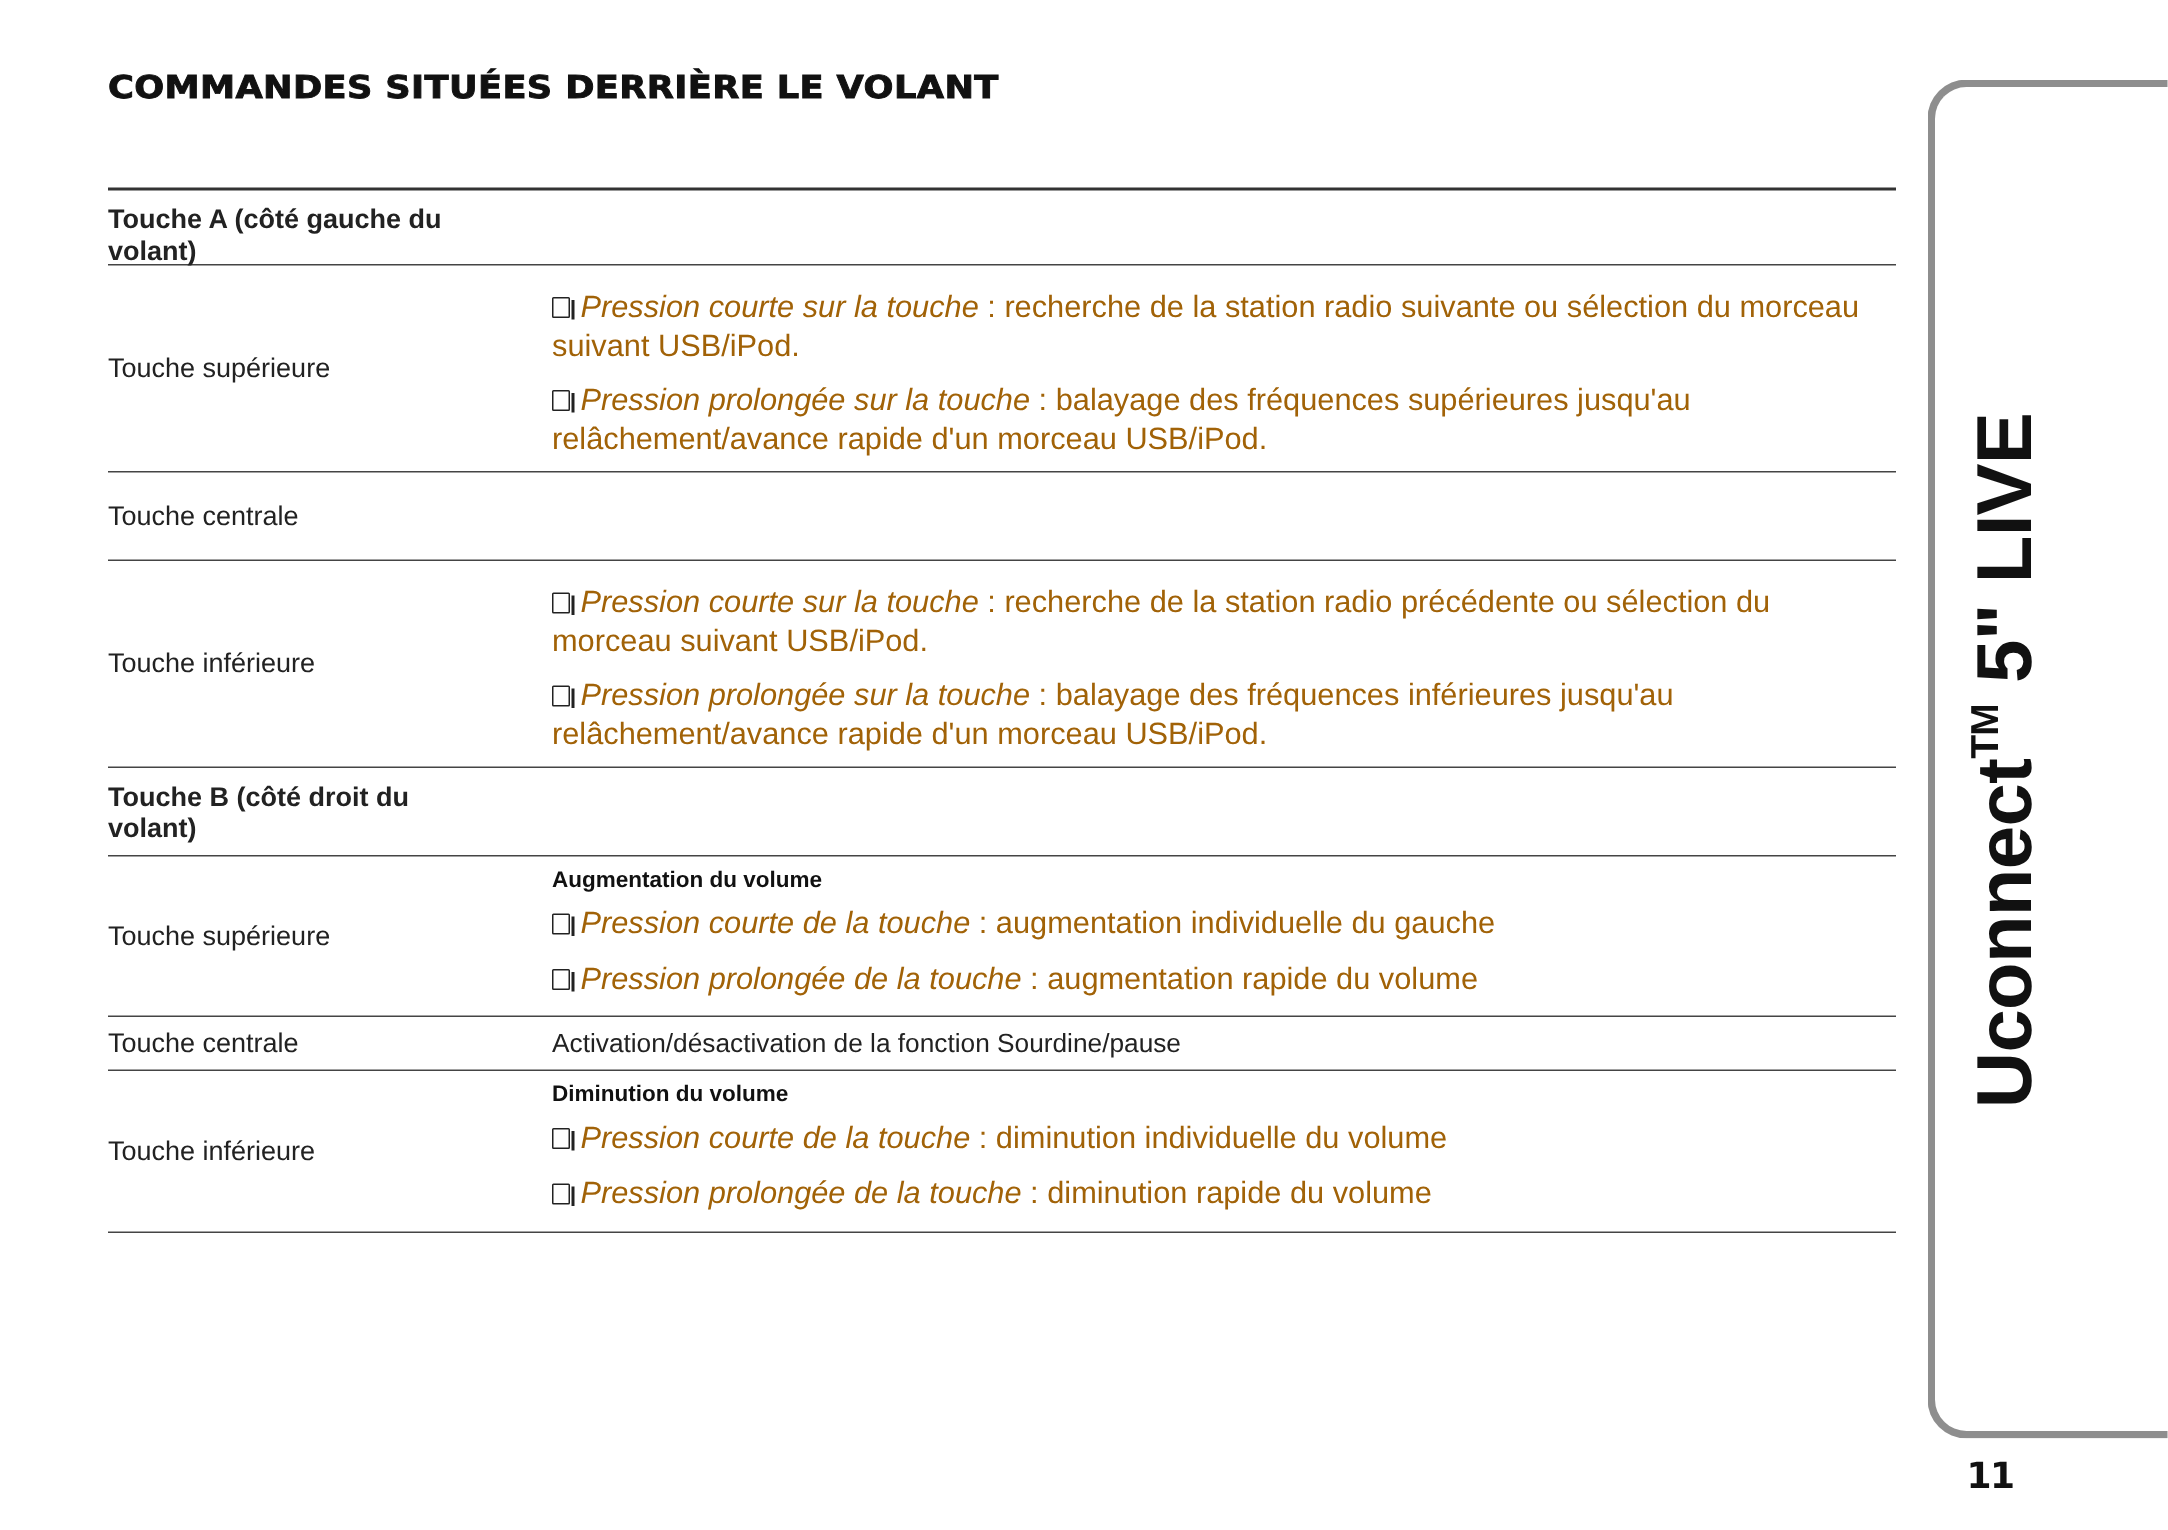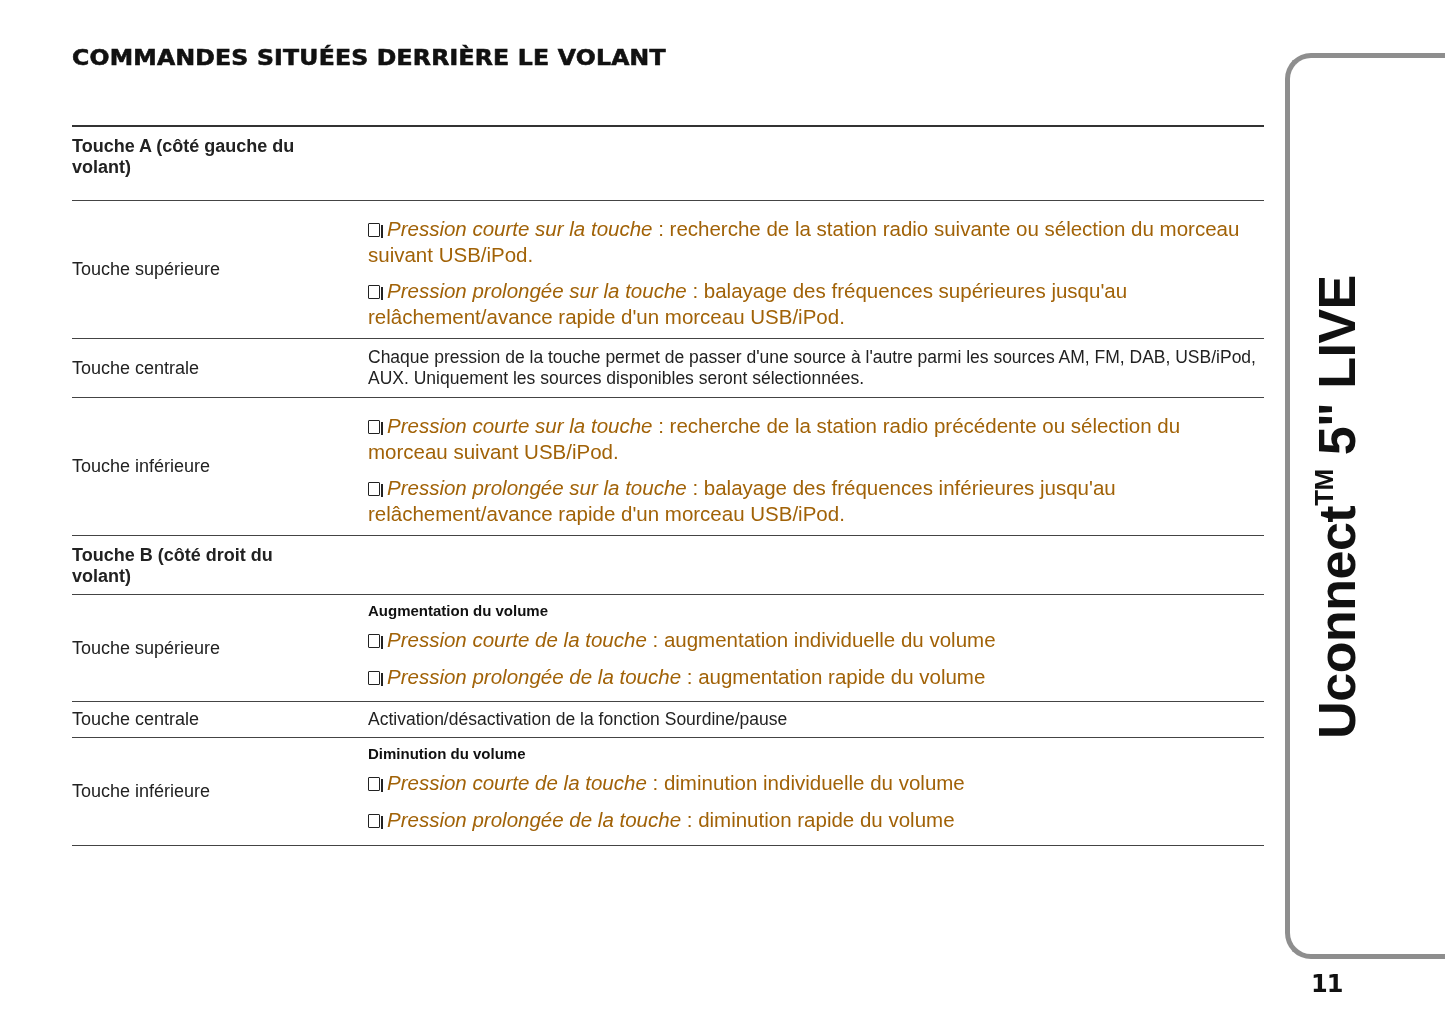--- a/index.html
+++ b/index.html
@@ -64,38 +64,37 @@
       letter-spacing: -1px;
     }
   </style>
 </head>
 <body>
 
 <div class="page-title">COMMANDES SITUÉES DERRIÈRE LE VOLANT</div>
 
 <div class="table">
 
-  <div class="row section-row" style="height:74px;">
+  <div class="row section-row" style="height:50px;">
     <div class="c1">
         <span>Touche A (côté gauche du volant)</span>
       </div>
     <div class="c2"></div>
   </div>
 
   <div class="row" style="height:138px;">
     <div class="c1">Touche supérieure</div>
     <div class="c2" style="padding-top:15px;">
       <p class="para"><span class="bullet"></span><em>Pression courte sur la touche</em><span> : recherche de la station radio suivante ou sélection du morceau suivant USB/iPod.</span></p>
       <p class="para" style="margin-top:10px;"><span class="bullet"></span><em>Pression prolongée sur la touche</em><span> : balayage des fréquences supérieures jusqu'au relâchement/avance rapide d'un morceau USB/iPod.</span></p>
     </div>
   </div>
 
   <div class="row" style="height:59px;">
     <div class="c1">Touche centrale</div>
-    <div class="c2 small-text" style="padding-top:8px;">Chaque pression de la touche permet de passer d'une source à l'autre parmi les sources AM, FM, DAB, USB/iPod, AUX. Uniquement les sources disponibles seront sélectionnées.</div>
   </div>
 
   <div class="row" style="height:138px;">
     <div class="c1">Touche inférieure</div>
     <div class="c2" style="padding-top:15px;">
       <p class="para"><span class="bullet"></span><em>Pression courte sur la touche</em><span> : recherche de la station radio précédente ou sélection du morceau suivant USB/iPod.</span></p>
       <p class="para" style="margin-top:10px;"><span class="bullet"></span><em>Pression prolongée sur la touche</em><span> : balayage des fréquences inférieures jusqu'au relâchement/avance rapide d'un morceau USB/iPod.</span></p>
     </div>
   </div>
 
@@ -103,21 +102,21 @@
     <div class="c1">
         <span>Touche B (côté droit du volant)</span>
       </div>
     <div class="c2"></div>
   </div>
 
   <div class="row" style="height:107px;">
     <div class="c1">Touche supérieure</div>
     <div class="c2" style="padding-top:7px;">
       <div class="bold-sub">Augmentation du volume</div>
-      <p class="para" style="margin-top:8px;"><span class="bullet"></span><em>Pression courte de la touche</em><span> : augmentation individuelle du volume</span></p>
+      <p class="para" style="margin-top:8px;"><span class="bullet"></span><em>Pression courte de la touche</em><span> : augmentation individuelle du gauche</span></p>
       <p class="para" style="margin-top:11px;"><span class="bullet"></span><em>Pression prolongée de la touche</em><span> : augmentation rapide du volume</span></p>
     </div>
   </div>
 
   <div class="row" style="height:36px;">
     <div class="c1">Touche centrale</div>
     <div class="c2 small-text" style="display:flex;align-items:center;">Activation/désactivation de la fonction Sourdine/pause</div>
   </div>
 
   <div class="row" style="height:108px;">

